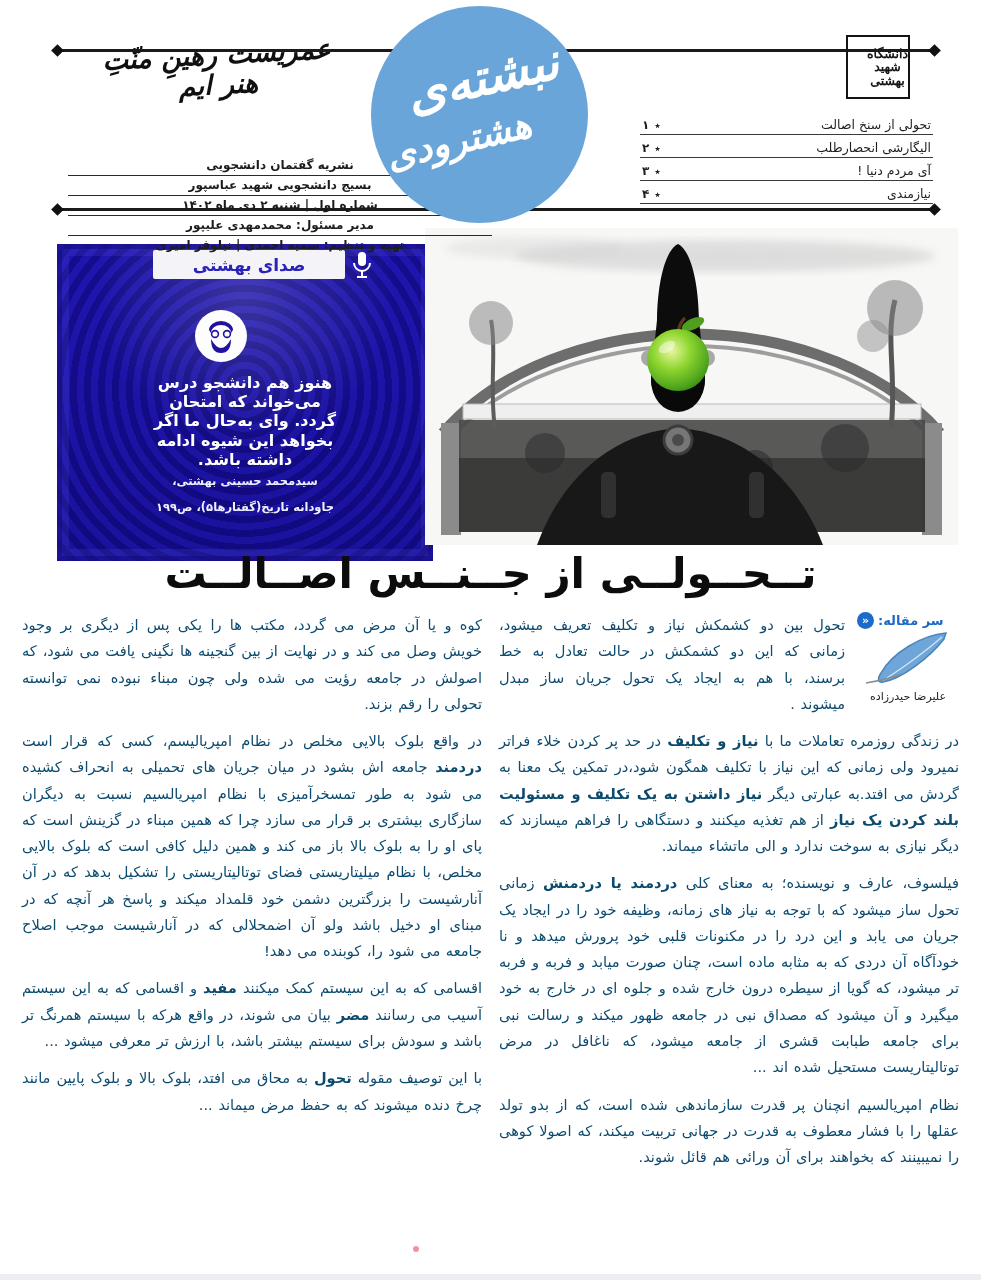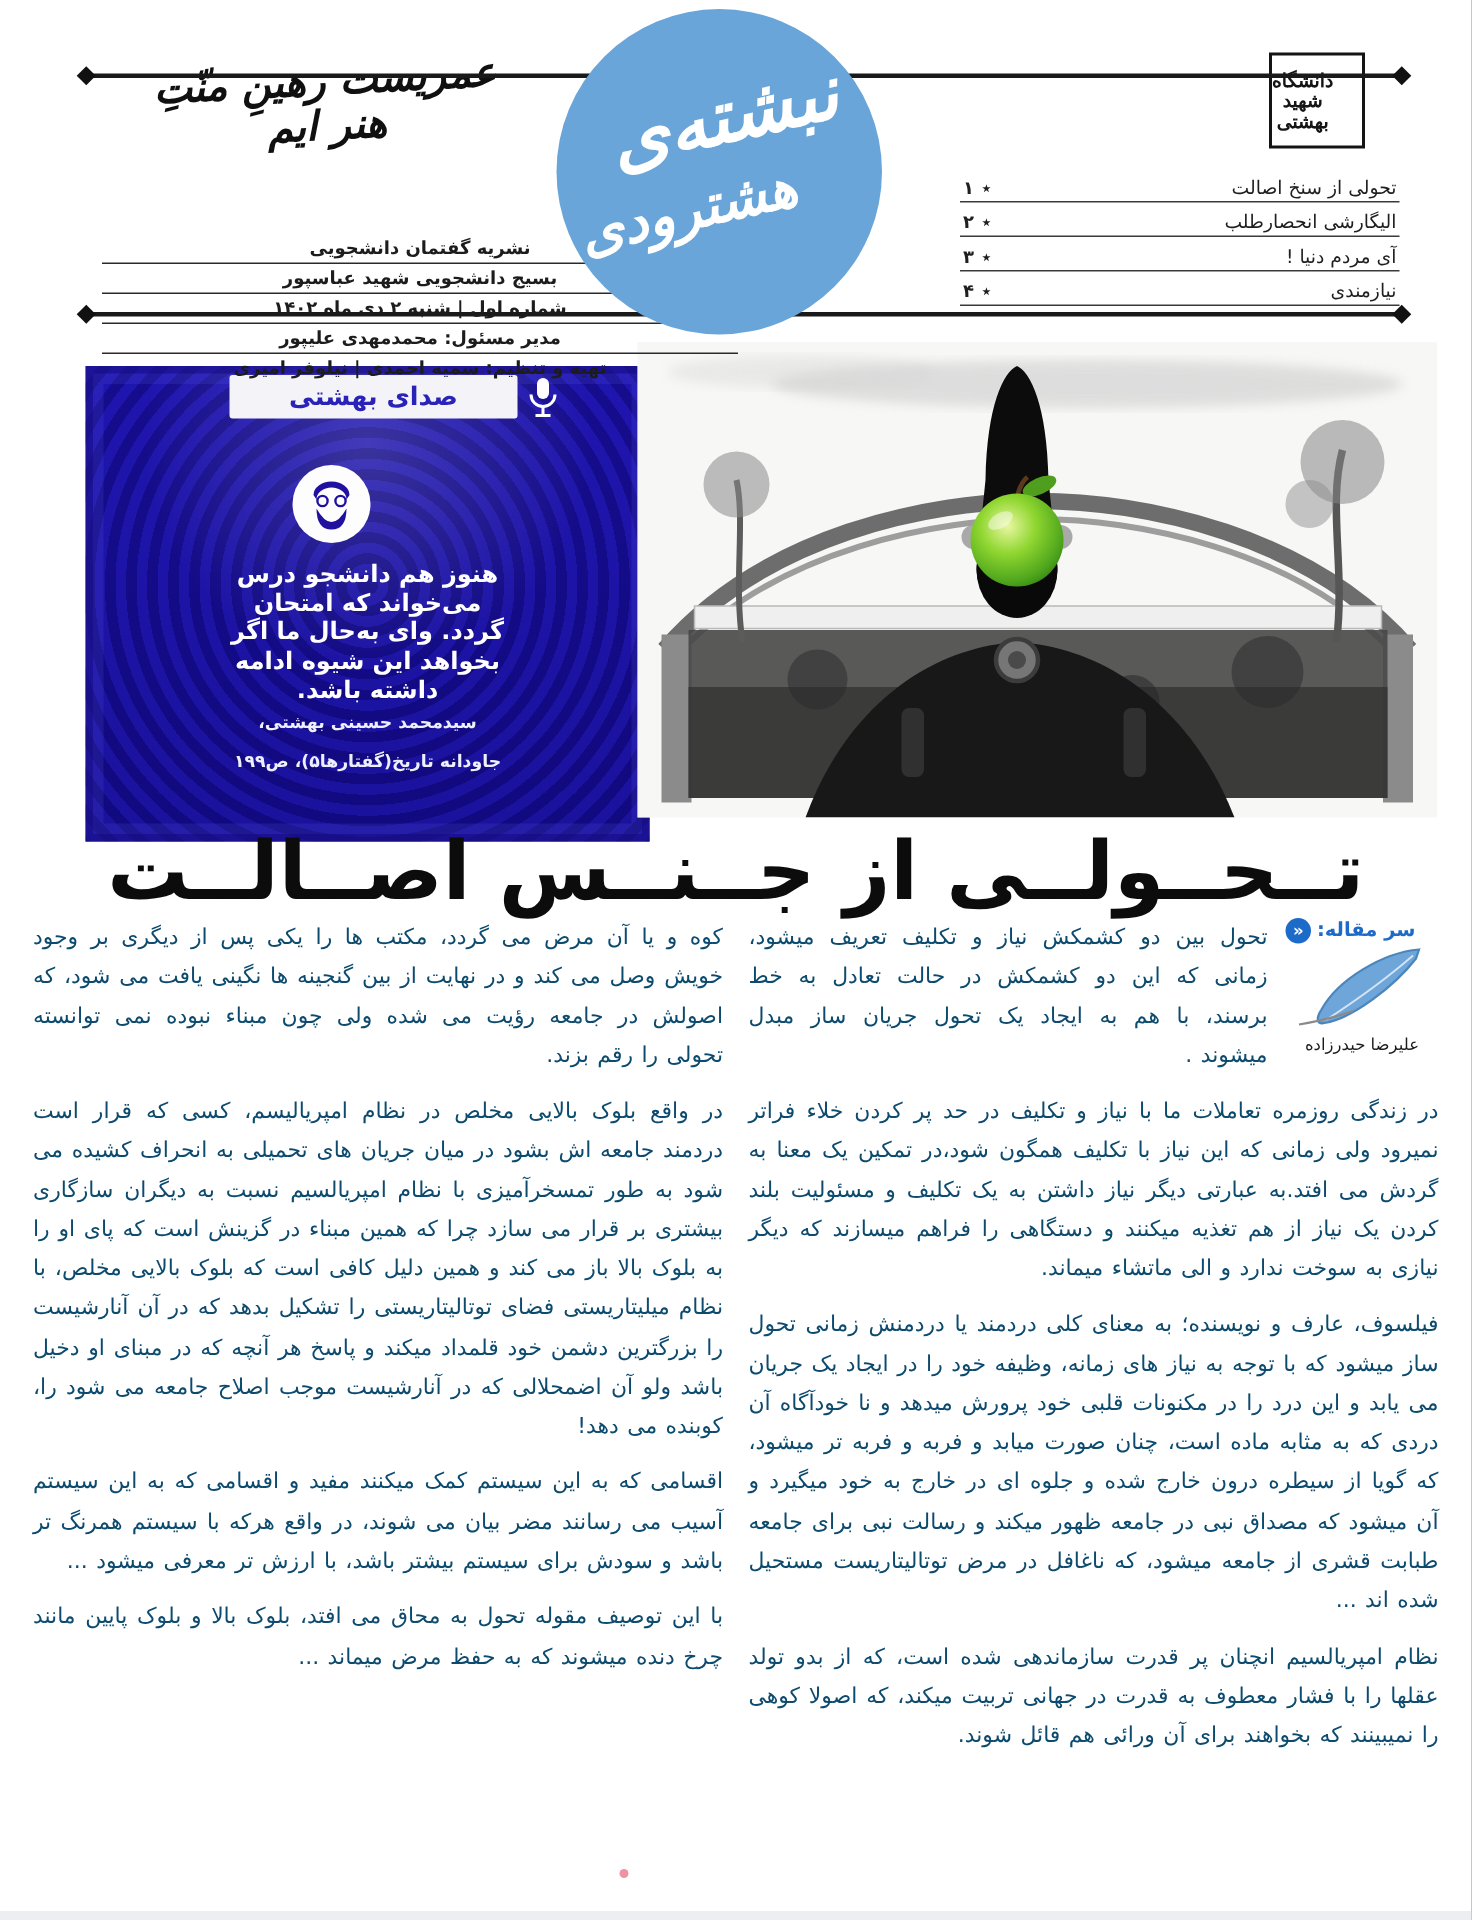--- a/index.html
+++ b/index.html
@@ -23,21 +23,21 @@
   .info-row:last-child{border-bottom:none;}
   
   .logo{position:absolute;left:371px;top:6px;width:217px;height:217px;border-radius:50%;
         background:#69a5d9;z-index:3;}
   .logo span{position:absolute;color:#fff;font-family:"DejaVu Serif",serif;
         font-style:italic;font-weight:bold;white-space:nowrap;}
   .logo .l1{top:42px;right:28px;font-size:50px;transform:rotate(-13deg);}
   .logo .l2{top:112px;left:14px;font-size:37px;transform:rotate(-13deg);}
   
   .stamp{position:absolute;left:846px;top:35px;width:64px;height:64px;box-sizing:border-box;
-        border:2.5px solid #141414;display:flex;align-items:center;justify-content:flex-end;}
+        border:2.5px solid #141414;display:flex;align-items:center;justify-content:flex-start;}
   .stamp-text{font-family:"DejaVu Serif",serif;font-weight:800;font-size:12.5px;
         line-height:1.08;text-align:center;color:#151515;}
   
   .toc{position:absolute;left:640px;top:112px;width:293px;z-index:2;}
   .toc-row{display:flex;justify-content:space-between;align-items:flex-end;
         border-bottom:1.2px solid #3a3a3a;padding:3px 2px 2px;height:23px;box-sizing:border-box;
         font-size:12.5px;color:#1f1f1f;}
   .toc-page{font-size:12px;font-weight:600;white-space:nowrap;}
   .toc-page .mark{margin-left:5px;}
   
@@ -53,28 +53,28 @@
   .poster-mic{position:absolute;top:7px;left:294px;width:22px;height:28px;}
   .poster-emblem{position:absolute;left:138px;top:66px;width:52px;height:52px;background:#fdfdfd;
         border-radius:50%;display:flex;align-items:center;justify-content:center;}
   .poster-quote{position:absolute;top:129px;left:16px;right:16px;text-align:center;color:#ffffff;
         font-size:16px;font-weight:700;line-height:1.2;}
   .poster-attrib{position:absolute;top:224px;left:16px;right:16px;text-align:center;color:#eef0ff;
         font-size:11.5px;font-weight:600;line-height:2.3;}
   
   .feature{position:absolute;left:425px;top:228px;width:533px;height:317px;background:#fafafa;}
   
-  .headline{position:absolute;top:549px;left:0;right:0;text-align:center;font-size:54px;
+  .headline{position:absolute;top:549px;left:0;right:0;text-align:center;font-size:42px;
         font-weight:800;color:#0c0c0c;letter-spacing:0;line-height:1.2;}
   
   .body-cols{position:absolute;top:612px;left:22px;width:937px;height:662px;display:flex;gap:17px;}
   .col{flex:1;min-width:0;}
   .para{font-size:14.6px;line-height:1.8;text-align:justify;color:#0c4a6e;margin:0 0 11px;
         word-spacing:1px;}
-  .para .b{font-weight:400;}
+  .para .b{font-weight:700;}
   
   .edit-badge{float:right;width:102px;margin:0 0 4px 12px;text-align:center;}
   .badge-row{display:flex;align-items:center;justify-content:flex-end;gap:4px;
         color:#1d6bc9;font-weight:800;font-size:13px;direction:rtl;}
   .badge-icon{width:17px;height:17px;border-radius:50%;background:#1d6bc9;color:#fff;
         font-size:11px;font-weight:700;display:flex;align-items:center;justify-content:center;
         padding-bottom:1px;box-sizing:border-box;}
   .badge-author{font-size:11px;font-weight:400;color:#1b1b1b;margin-top:1px;}
   .accent-dot{position:absolute;left:413px;top:1246px;width:6px;height:6px;border-radius:50%;
         background:#ef92a2;}

